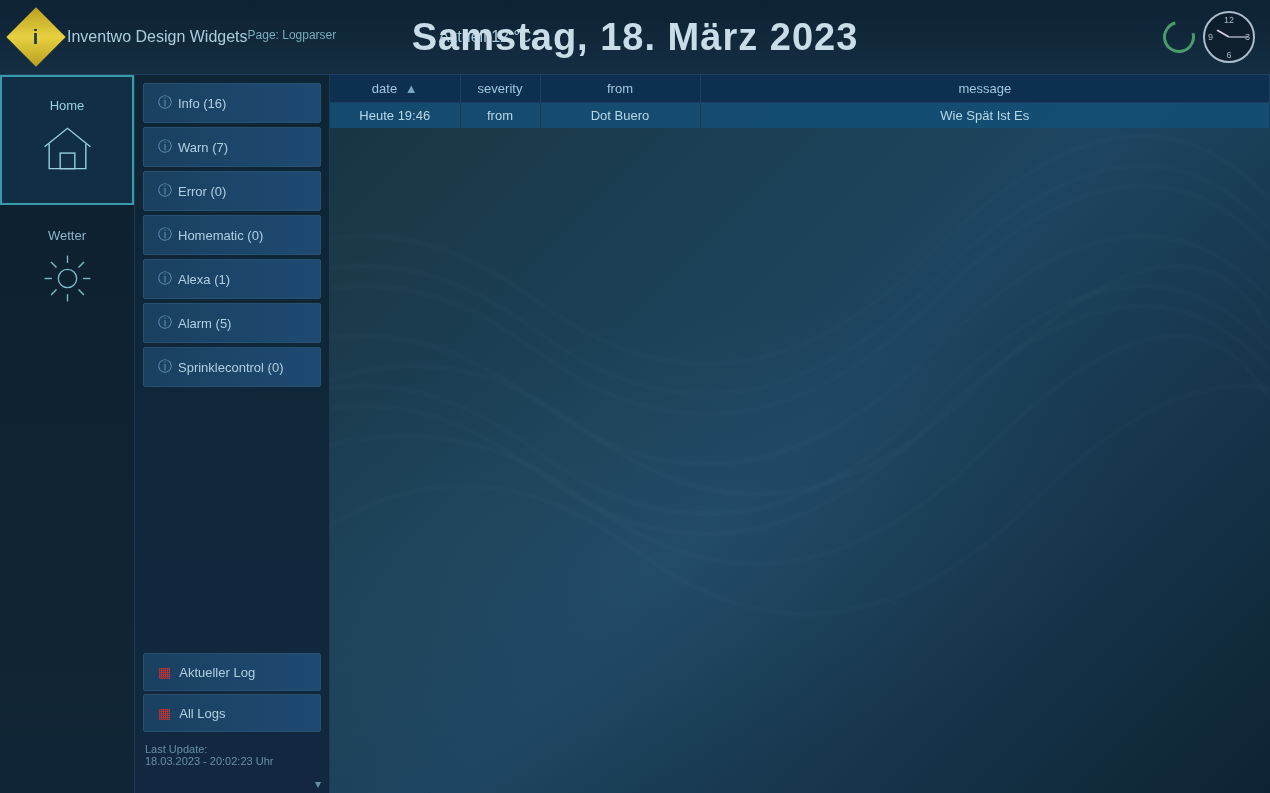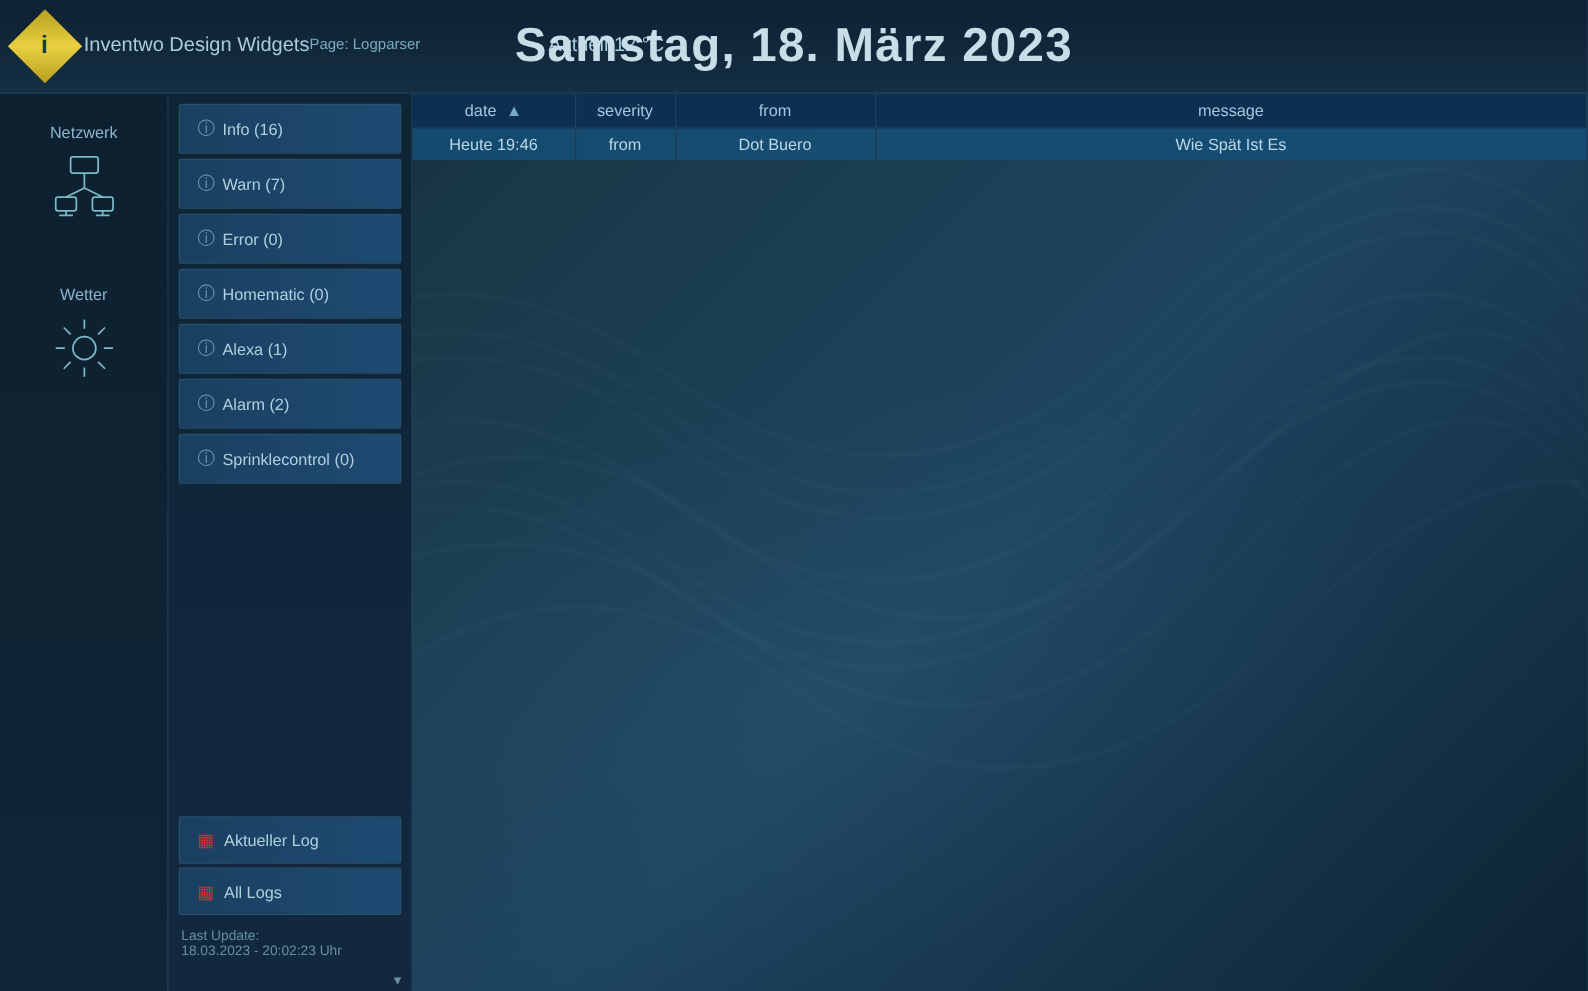--- a/index.html
+++ b/index.html
@@ -335,44 +335,50 @@
     <div class="logo-diamond">
       <div class="logo-diamond-inner">i</div>
     </div>
     <div class="header-title-group">
       <span class="header-title">Inventwo Design Widgets</span>
       <span class="header-subtitle">Page: Logparser</span>
     </div>
   </div>
   <span class="header-temp">Aktuell 12 °C</span>
   <span class="header-date">Samstag, 18. März 2023</span>
+  <div class="header-clock">
+    <div style="width:32px;height:32px;border:3px solid #4a9a6a;border-radius:50%;border-top-color:transparent;transform:rotate(30deg);"></div>
+    <div class="clock-face">
+      <div class="clock-numbers">
+        <span class="clock-num n12">12</span>
+        <span class="clock-num n3">3</span>
+        <span class="clock-num n6">6</span>
+        <span class="clock-num n9">9</span>
+      </div>
+      <div class="clock-hand-hour" id="hour-hand" style="transform: translateX(-50%) rotate(300deg);"></div>
+      <div class="clock-hand-min" id="min-hand" style="transform: translateX(-50%) rotate(90deg);"></div>
+    </div>
+  </div>
 </div>
 
 <div class="main-layout">
 
   <div class="sidebar">
 
-
-    <div class="sidebar-item">
-      <span class="sidebar-item-label">Netzwerk</span>
+    <div class="sidebar-item active">
+      <span class="sidebar-item-label">Home</span>
       <div class="sidebar-icon">
         <svg viewBox="0 0 60 60">
-          <rect x="18" y="5" width="24" height="14" rx="2"></rect>
-          <rect x="5" y="40" width="18" height="12" rx="2"></rect>
-          <rect x="37" y="40" width="18" height="12" rx="2"></rect>
-          <line x1="30" y1="19" x2="30" y2="32"></line>
-          <line x1="30" y1="32" x2="14" y2="40"></line>
-          <line x1="30" y1="32" x2="46" y2="40"></line>
-          <line x1="14" y1="52" x2="14" y2="56"></line>
-          <line x1="46" y1="52" x2="46" y2="56"></line>
-          <line x1="8" y1="56" x2="20" y2="56"></line>
-          <line x1="40" y1="56" x2="52" y2="56"></line>
+          <polyline points="5,28 30,8 55,28"></polyline>
+          <polyline points="10,25 10,52 50,52 50,25"></polyline>
+          <rect x="22" y="35" width="16" height="17"></rect>
         </svg>
       </div>
     </div>
+
 
 
     <div class="sidebar-item">
       <span class="sidebar-item-label">Wetter</span>
       <div class="sidebar-icon">
         <svg viewBox="0 0 60 60">
 
           <circle cx="30" cy="30" r="10"></circle>
           <line x1="30" y1="5" x2="30" y2="13"></line>
           <line x1="30" y1="47" x2="30" y2="55"></line>
@@ -407,21 +413,21 @@
       <div class="filter-btn">
         <span class="filter-icon">ⓘ</span>
         <span>Homematic (0)</span>
       </div>
       <div class="filter-btn">
         <span class="filter-icon">ⓘ</span>
         <span>Alexa (1)</span>
       </div>
       <div class="filter-btn">
         <span class="filter-icon">ⓘ</span>
-        <span>Alarm (2)</span>
+        <span>Alarm (5)</span>
       </div>
       <div class="filter-btn">
         <span class="filter-icon">ⓘ</span>
         <span>Sprinklecontrol (0)</span>
       </div>
     </div>
 
     <div class="filter-spacer"></div>
 
     <div>

